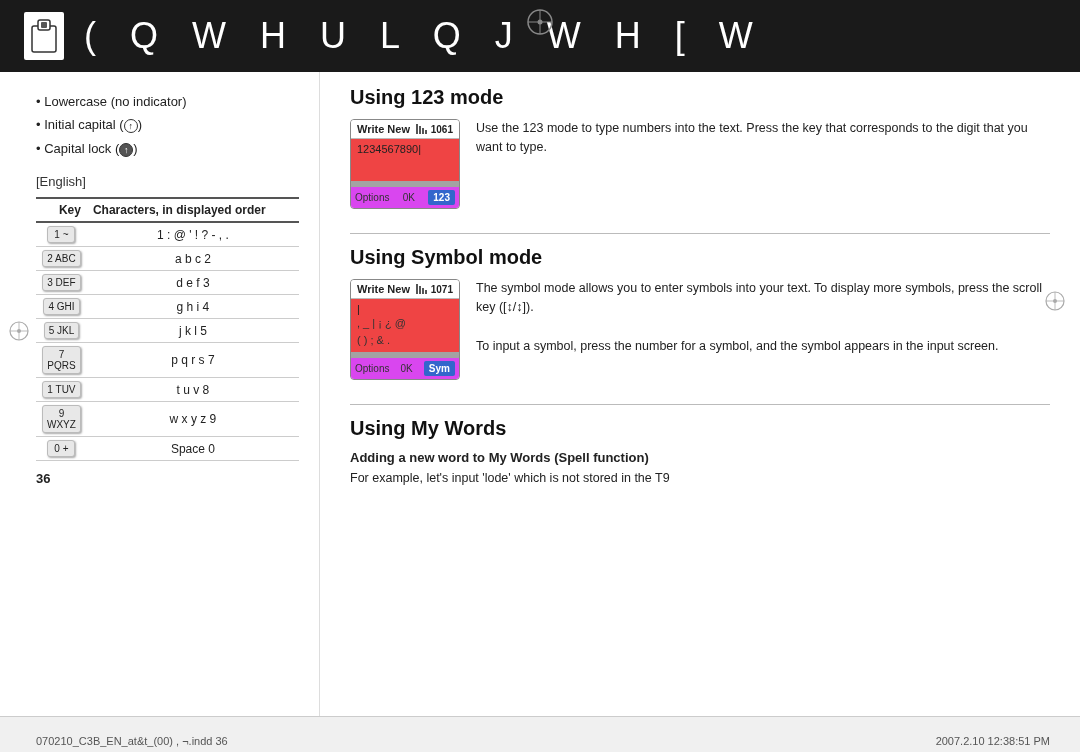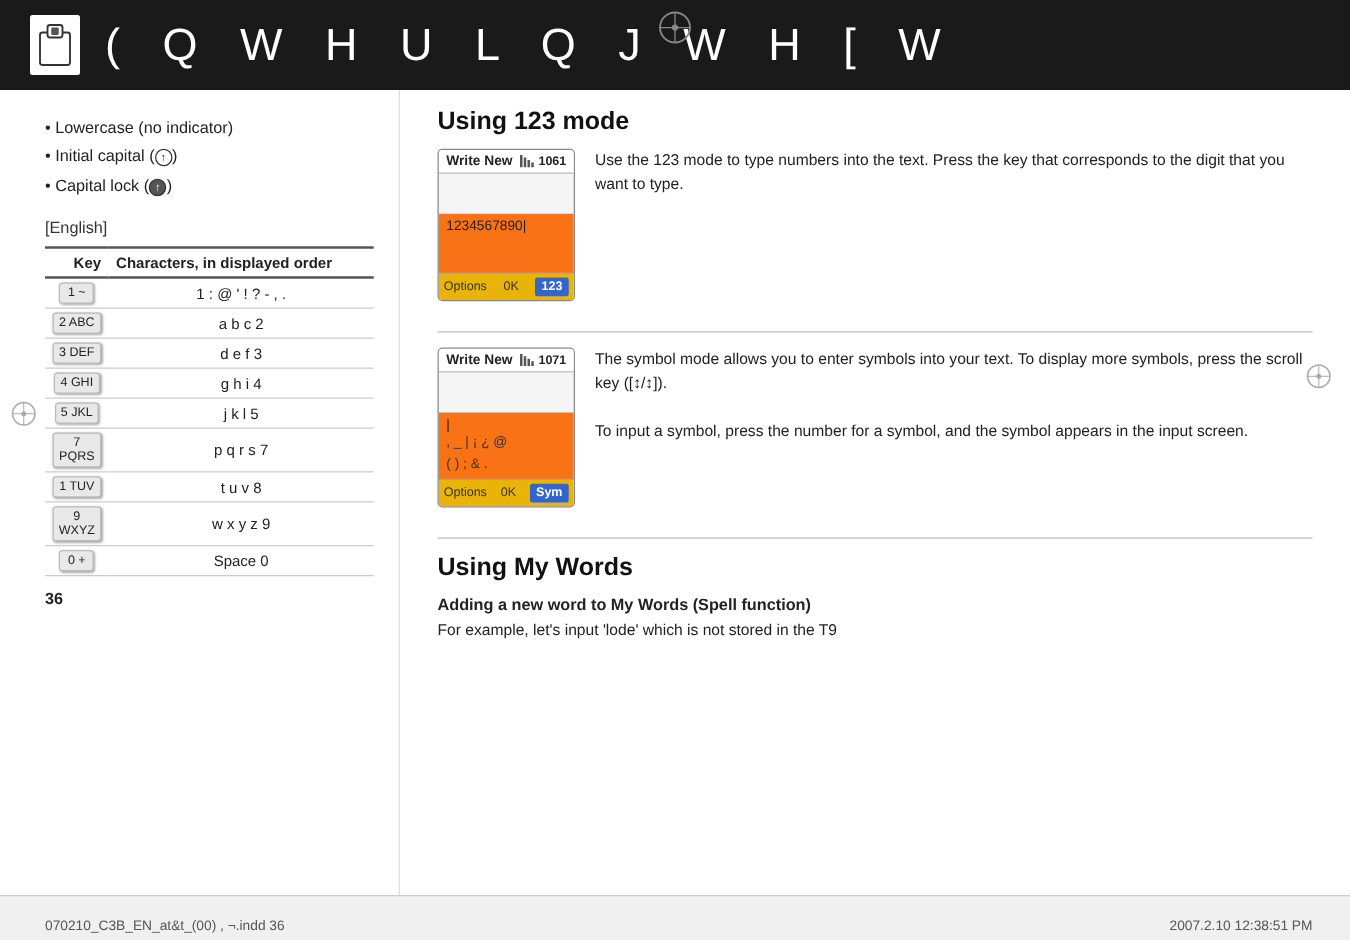--- a/index.html
+++ b/index.html
@@ -169,42 +169,41 @@
       font-size: 11px;
       font-weight: bold;
     }
     .phone-counter {
       display: flex;
       align-items: center;
       gap: 3px;
       font-size: 10px;
     }
     .phone-body {
-      background: #f97316;
+      background: #ef4444;
       min-height: 48px;
       padding: 4px 6px;
       font-size: 11px;
       color: #222;
-      border-bottom: 1px solid #a3a3a3;
-      margin-top: 32px;
+      border-bottom: 6px solid #a3a3a3;
     }
     .phone-body.symbol-body {
       min-height: 44px;
       display: flex;
       flex-direction: column;
       justify-content: flex-end;
       padding: 4px 6px;
     }
     .symbol-row {
       font-size: 11px;
       color: #333;
       line-height: 1.5;
     }
     .phone-footer {
-      background: #eab308;
+      background: #d946ef;
       display: flex;
       align-items: center;
       padding: 3px 4px;
       gap: 4px;
       justify-content: space-between;
     }
     .phone-btn {
       font-size: 10px;
       color: #333;
     }
@@ -379,20 +378,21 @@
             <span class="phone-btn-blue">123</span>
           </div>
         </div>
         <div class="section-text">Use the 123 mode to type numbers into the text. Press the key that corresponds to the digit that you want to type.</div>
       </div>
     </div>
 
     <hr class="section-divider">
 
     <div class="section">
+      <div class="section-title">Using Symbol mode</div>
       <div class="section-content">
 
         <div class="phone-mockup">
           <div class="phone-header">
             <span>Write New</span>
             <span class="phone-counter">
               <svg width="12" height="10" viewBox="0 0 12 10">
                 <rect x="0" y="0" width="2" height="10" fill="#555"></rect>
                 <rect x="3" y="2" width="2" height="8" fill="#555"></rect>
                 <rect x="6" y="4" width="2" height="6" fill="#555"></rect>

